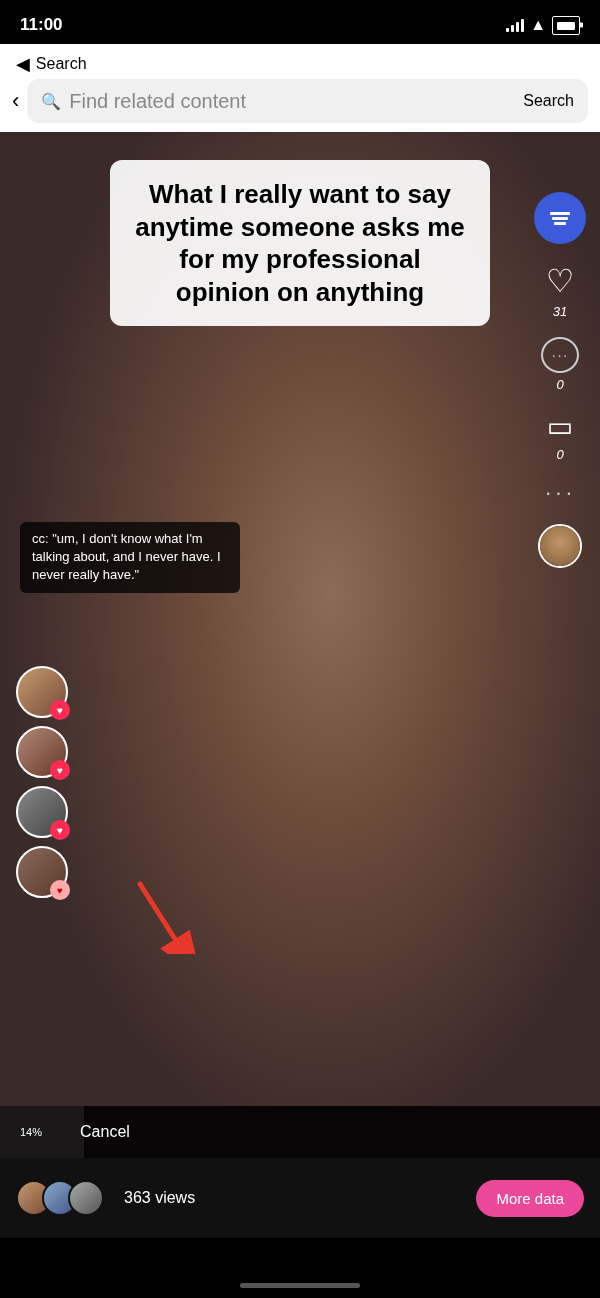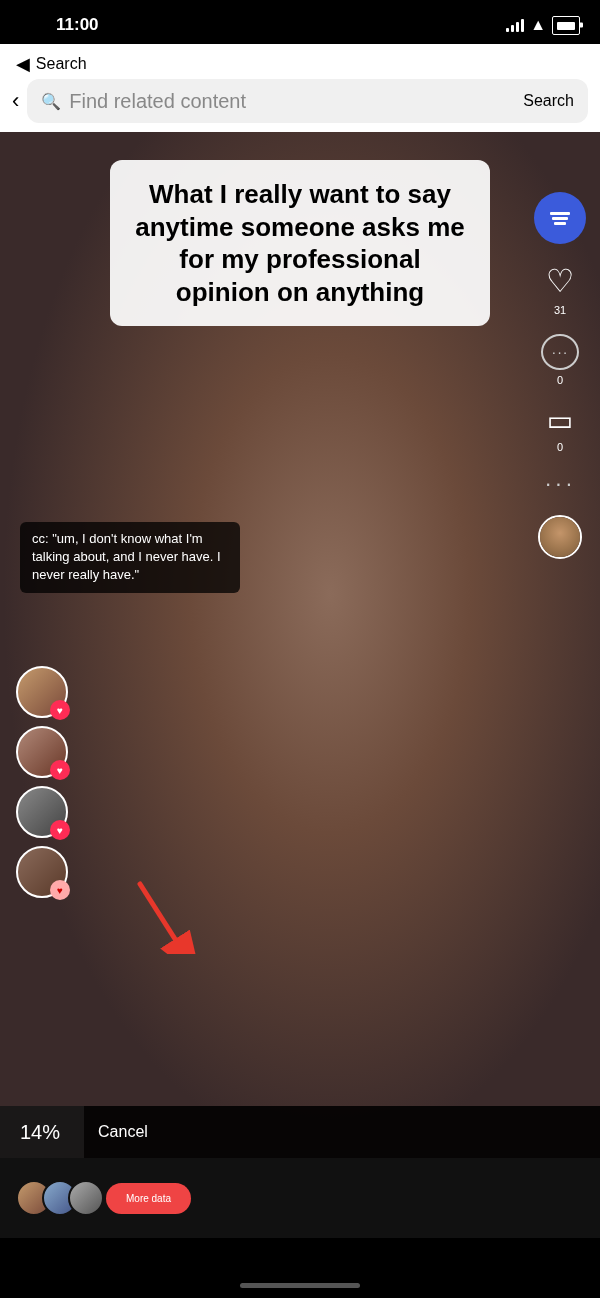--- a/index.html
+++ b/index.html
@@ -16,21 +16,20 @@
     .status-bar {
       position: absolute;
       top: 0; left: 0; right: 0;
       height: 50px;
       background: #000;
       display: flex;
       align-items: center;
       justify-content: space-between;
       padding: 0 20px;
       z-index: 100;
-      margin-left: 36px;
     }
     .status-time {
       font-size: 17px;
       font-weight: 600;
       color: #fff;
     }
     .status-icons {
       display: flex;
       align-items: center;
       gap: 6px;
@@ -191,23 +190,24 @@
       border-radius: 50%;
       display: flex;
       align-items: center;
       justify-content: center;
     }
     .heart-icon {
       font-size: 32px;
       color: #fff;
     }
     .action-count {
-      font-size: 11px;
+      font-size: 13px;
       color: #fff;
       font-weight: 500;
+      font-style: italic;
     }
     .more-dots {
       color: #ccc;
       font-size: 22px;
       letter-spacing: 3px;
     }
     .avatar-circle {
       width: 44px;
       height: 44px;
       border-radius: 50%;
@@ -289,21 +289,21 @@
       padding: 0 20px;
       z-index: 20;
     }
     .save-progress-fill {
       position: absolute;
       left: 0; top: 0; bottom: 0;
       background: rgba(255,255,255,0.08);
       width: 14%;
     }
     .save-percent {
-      font-size: 20px;
+      font-size: 11px;
       color: #fff;
       font-weight: 500;
       margin-right: 10px;
     }
     .save-label {
       font-size: 16px;
       color: #fff;
       flex: 1;
     }
     .cancel-btn {
@@ -343,26 +343,26 @@
     .ba2 { background: linear-gradient(135deg, #88aacc, #445588); }
     .ba3 { background: linear-gradient(135deg, #aaaaaa, #555555); }
     .views-text {
       font-size: 16px;
       color: #fff;
       font-weight: 500;
       margin-left: 18px;
       flex: 1;
     }
     .more-data-btn {
-      background: #ef4444;
+      background: #ec4899;
       border: none;
       border-radius: 24px;
       padding: 10px 20px;
       color: #fff;
-      font-size: 10px;
+      font-size: 15px;
       font-weight: 500;
       cursor: pointer;
     }
 
     
     .home-indicator {
       position: absolute;
       bottom: 10px;
       left: 50%;
       transform: translateX(-50%);
@@ -506,16 +506,17 @@
   <span class="save-percent">14%</span>
   <button class="cancel-btn">Cancel</button>
 </div>
 
 <div class="bottom-bar">
   <div class="bottom-avatars">
     <div class="bottom-avatar ba1"></div>
     <div class="bottom-avatar ba2"></div>
     <div class="bottom-avatar ba3"></div>
   </div>
+  <span class="views-text">363 views</span>
   <button class="more-data-btn">More data</button>
 </div>
 
 <div class="home-indicator"></div>
 
 </body></html>

